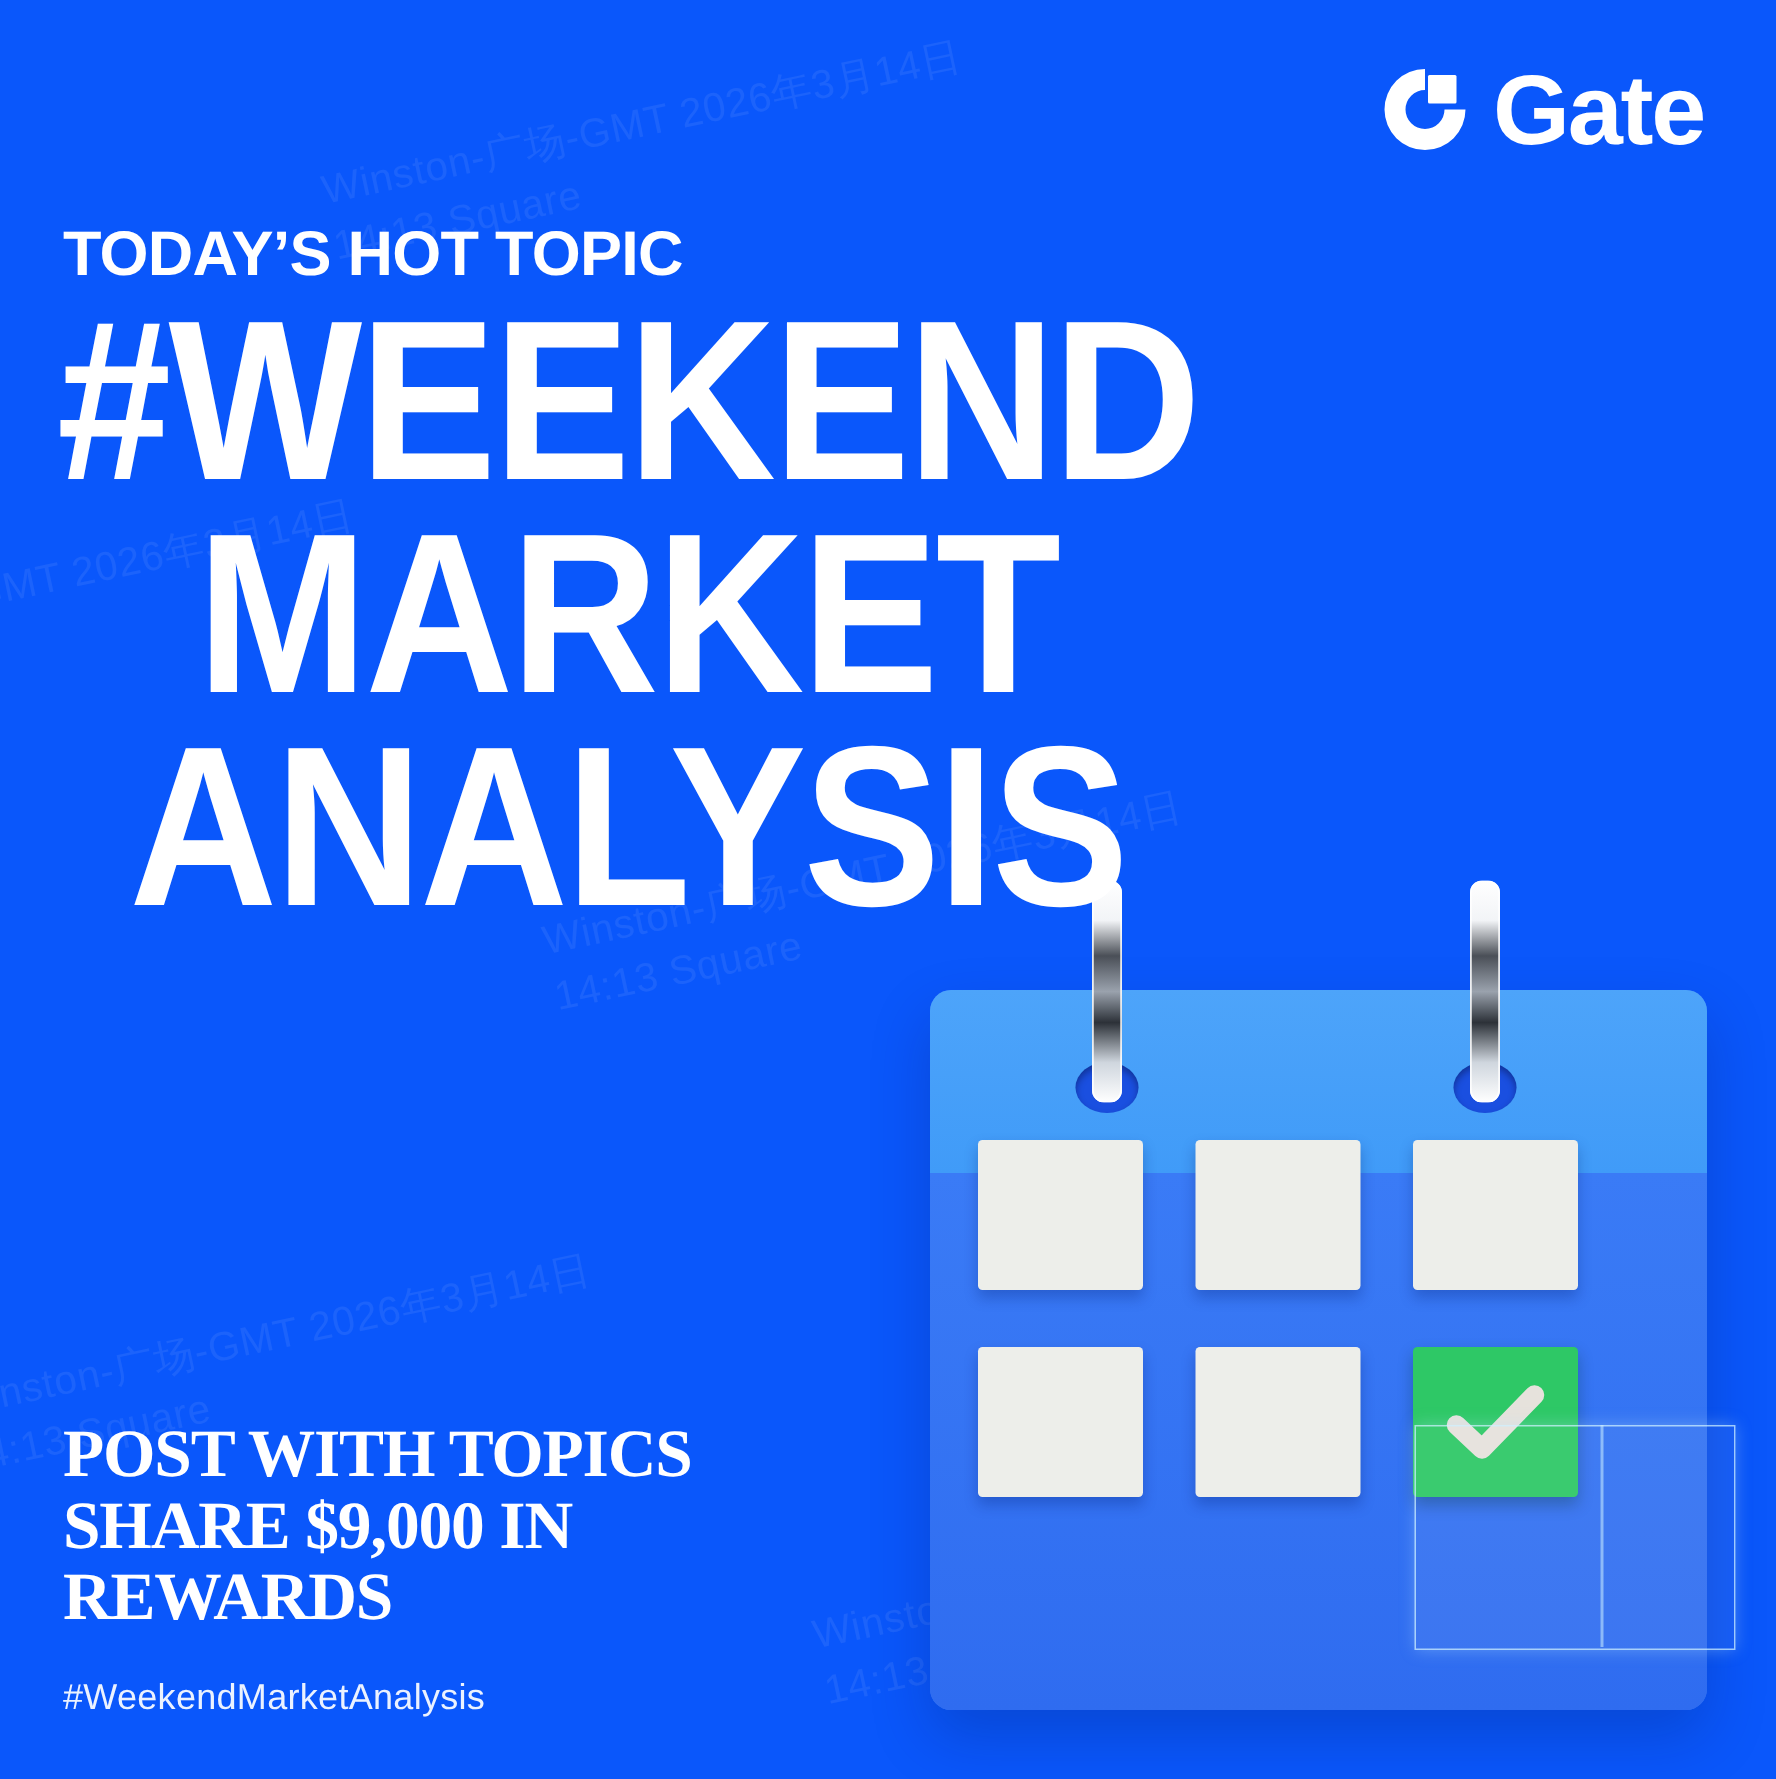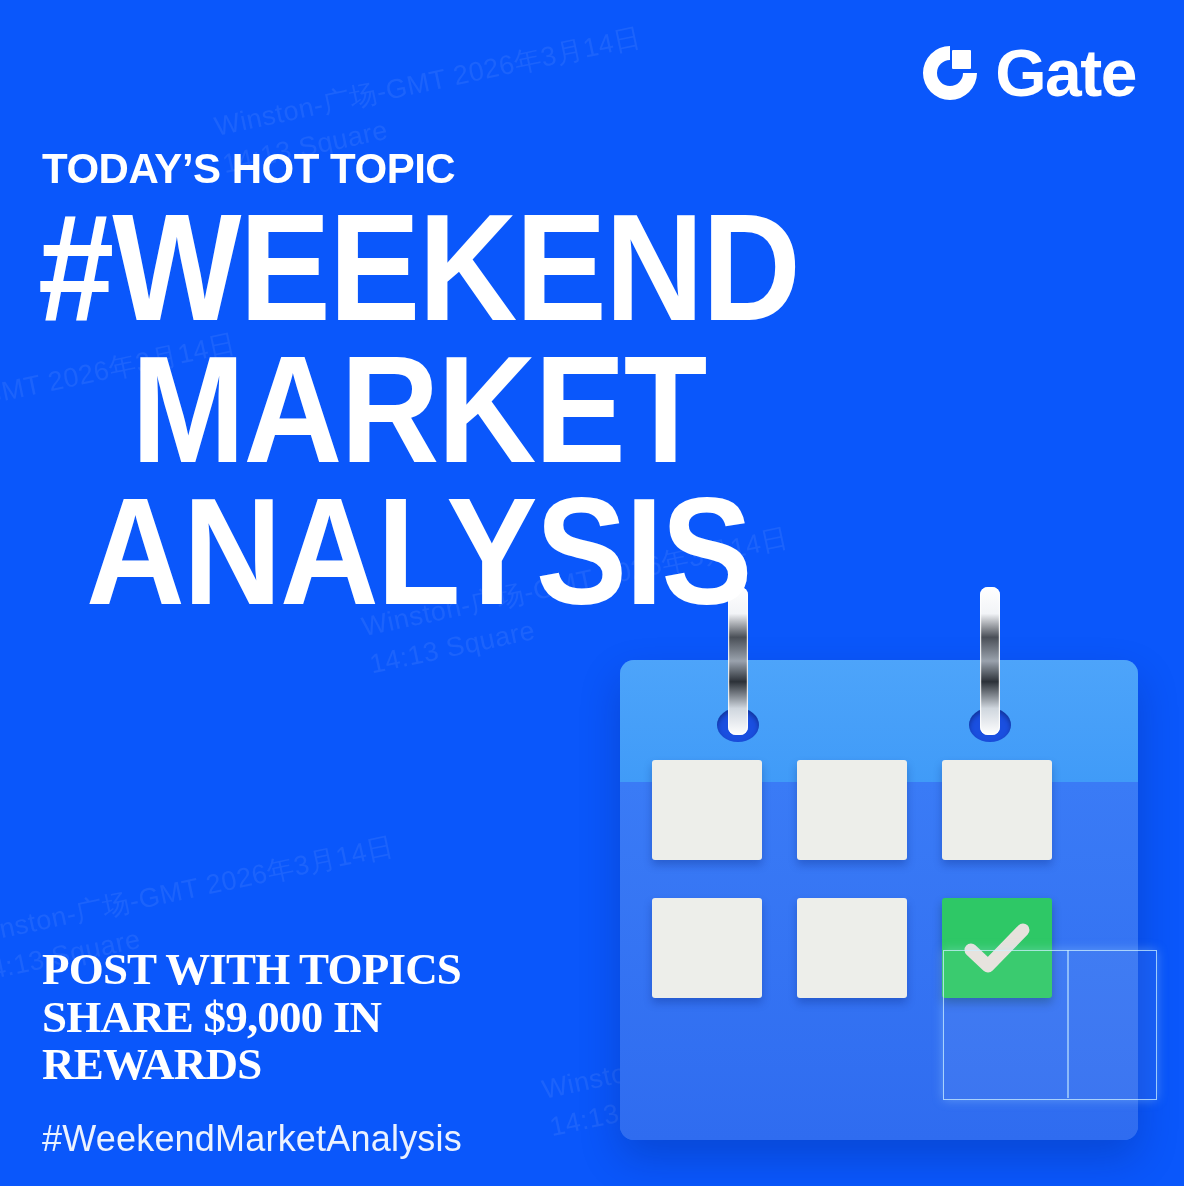--- a/index.html
+++ b/index.html
@@ -105,21 +105,21 @@
     font-weight: 700;
     line-height: 1.06;
     letter-spacing: -0.8px;
     white-space: nowrap;
   }
   .hashtag {
     position: absolute;
     left: 42px;
     top: 1118px;
     color: rgba(255,255,255,0.92);
-    font-size: 36px;
+    font-size: 24px;
     font-weight: 400;
     letter-spacing: 0.2px;
     z-index: 20;
   }
 
   
   .calendar-wrap {
     position: absolute;
     left: 600px;
     top: 575px;

